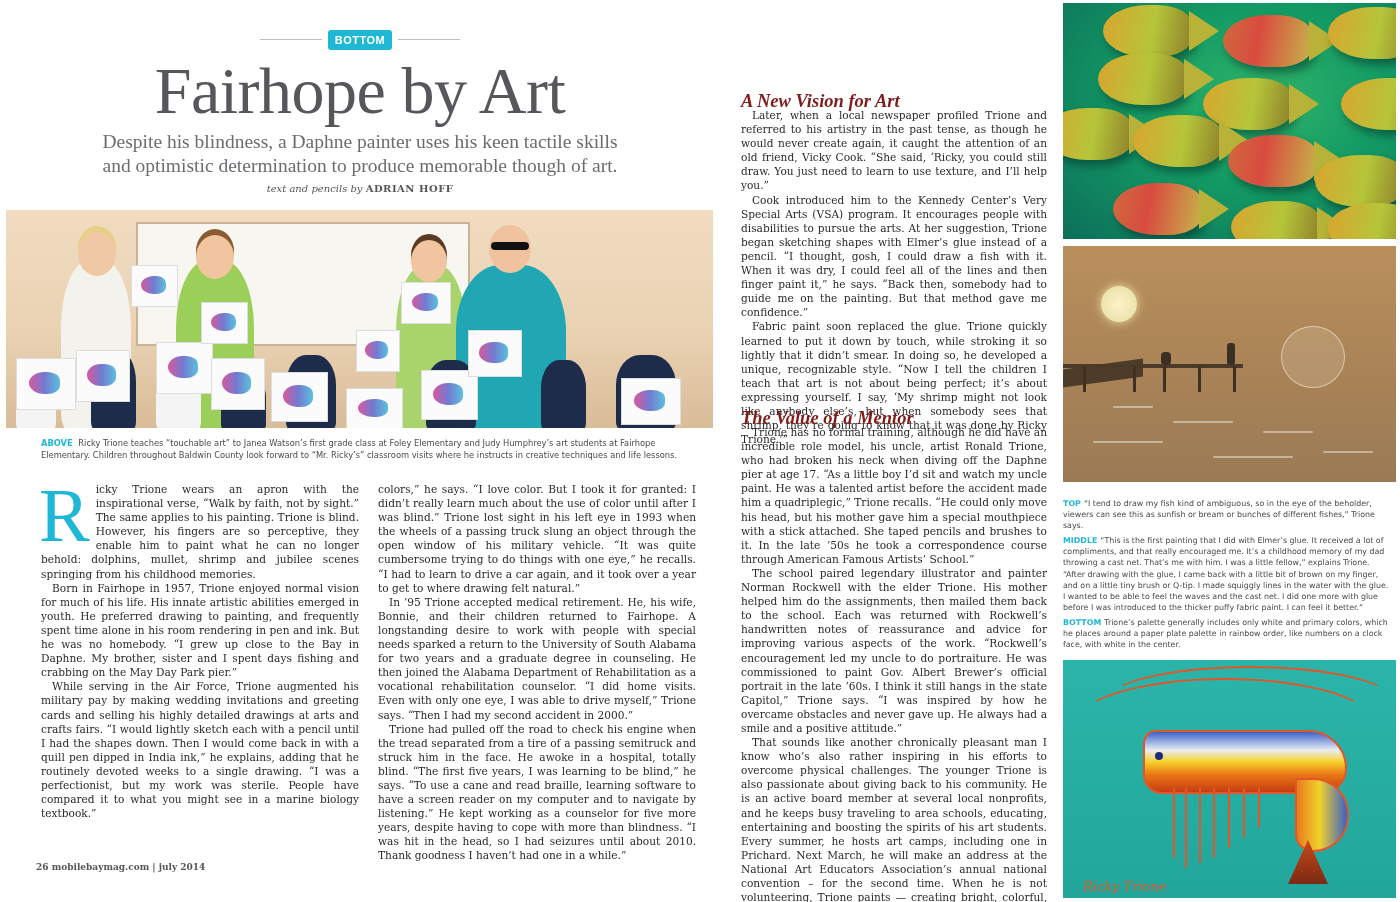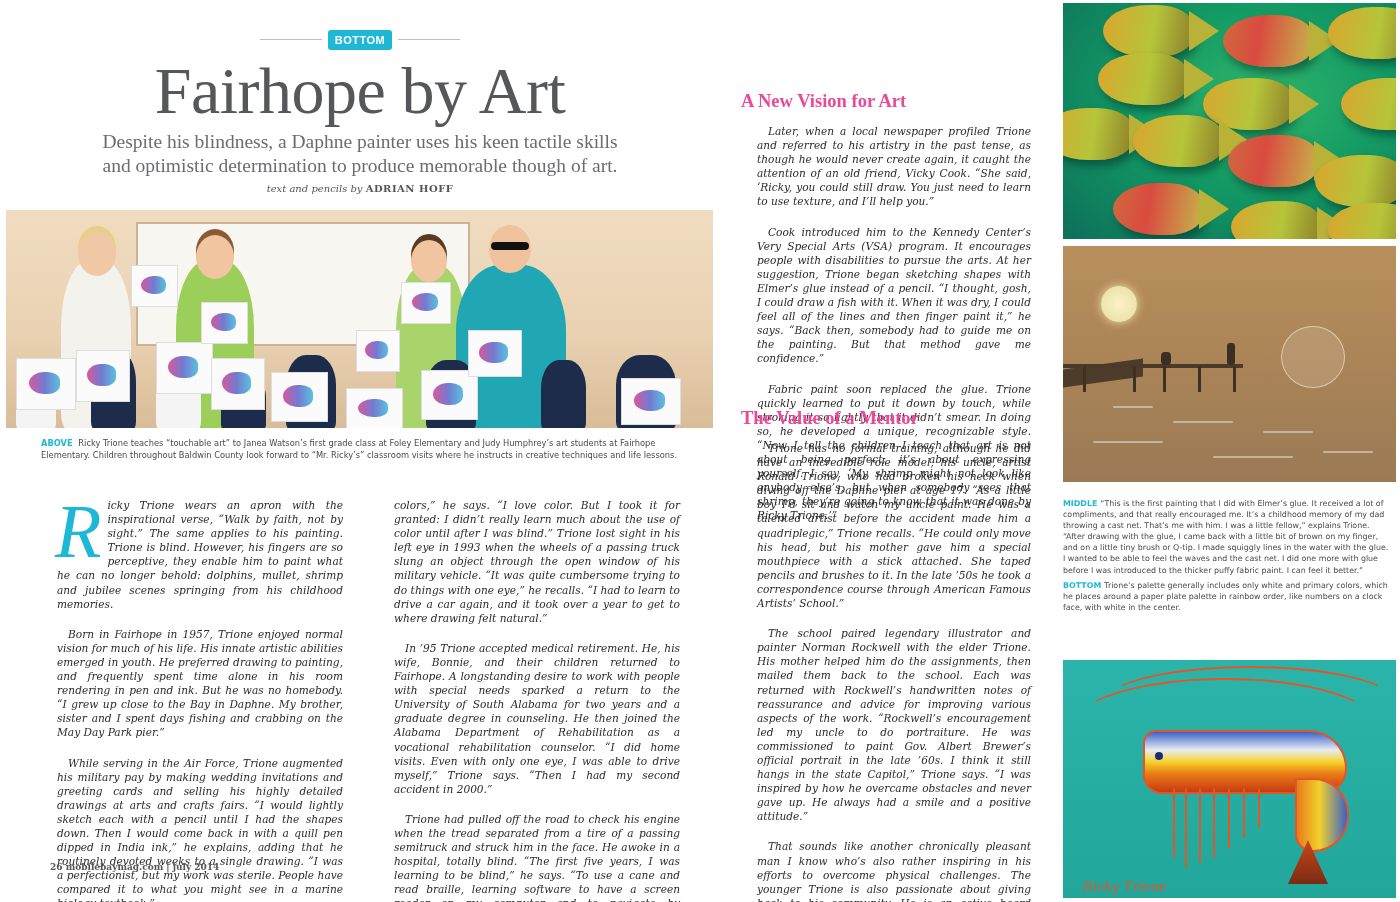--- a/index.html
+++ b/index.html
@@ -47,37 +47,37 @@
     background: linear-gradient(90deg, #d13c8d, #5b63c9 50%, #3fb6d9); opacity: .85; }
 
   .caption-main {
     left: 41px; top: 437px; width: 650px; font-family: "DejaVu Sans", sans-serif; font-size: 8.3px;
     color: #4a4a4a; line-height: 12px;
   }
   .cap-label { color: #1eb7d6; font-weight: bold; margin-right: 3px; }
 
   
   .col { font-family: "DejaVu Serif", serif; font-size: 10.6px; line-height: 14.1px; color: #2a2a2a; text-align: justify; }
-  .col p { margin: 16px; text-indent: 11px; font-style: italic; }
+  .col p { margin: 0; text-indent: 11px; }
   .col p.first { text-indent: 0; }
   .col1 { left: 41px; top: 482px; width: 318px; }
   .col2 { left: 378px; top: 482px; width: 318px; }
   .col3 { left: 741px; top: 108px; width: 306px; }
   .dropcap {
     float: left; font-family: "Liberation Serif", serif; font-size: 76px; line-height: 58px; color: #1eb7d6;
     margin: 4px 6px 0 -2px; height: 58px;
   }
   .subhead {
-    font-family: "Liberation Serif", serif; font-weight: bold; color: #ec4899; font-size: 18.5px;
-    line-height: 20px; margin: 0;
+    font-family: "Liberation Serif", serif; font-weight: bold; color: #7f1d1d; font-size: 18.5px;
+    line-height: 20px; margin: 0; font-style: italic;
   }
   .sh1 { left: 741px; top: 91px; }
   .sh2 { left: 741px; top: 408px; }
 
-  .folio { left: 50px; top: 862px; font-family: "DejaVu Serif", serif; font-weight: bold; font-size: 9px; color: #555; }
+  .folio { left: 36px; top: 862px; font-family: "DejaVu Serif", serif; font-weight: bold; font-size: 9px; color: #555; }
 
   
   .paint { left: 1063px; width: 333px; overflow: hidden; }
   .paint-top { top: 3px; height: 236px; background: radial-gradient(ellipse at 60% 40%, #2fb46a 0%, #139a64 45%, #0d6f5a 100%); }
   .fish { position: absolute; width: 90px; height: 52px; border-radius: 50% 40% 40% 50%;
     background: linear-gradient(100deg, #d9a52e, #b6c53a 55%, #8c7d2a); box-shadow: 4px 6px 8px rgba(0,30,30,.45); }
   .fish::after { content: ""; position: absolute; right: -26px; top: 6px; border-left: 30px solid #b9b238; border-top: 20px solid transparent; border-bottom: 20px solid transparent; }
   .fish.red { background: linear-gradient(100deg, #cf6a3d, #d94b40 40%, #c6b64a); }
 
   .paint-mid { top: 246px; height: 236px; background: linear-gradient(180deg, #b98f5c 0%, #a98357 55%, #9a7a55 100%); }
@@ -220,20 +220,21 @@
   <div class="net"></div>
   <div class="ripple" style="left:50px;top:160px;width:40px;"></div>
   <div class="ripple" style="left:110px;top:175px;width:60px;"></div>
   <div class="ripple" style="left:200px;top:185px;width:50px;"></div>
   <div class="ripple" style="left:30px;top:195px;width:70px;"></div>
   <div class="ripple" style="left:150px;top:210px;width:80px;"></div>
   <div class="ripple" style="left:260px;top:205px;width:50px;"></div>
 </div>
 
 <div class="abs caption-right">
+  <p><span class="cap-label">TOP</span><span>“I tend to draw my fish kind of ambiguous, so in the eye of the beholder, viewers can see this as sunfish or bream or bunches of different fishes,” Trione says.</span></p>
   <p><span class="cap-label">MIDDLE</span><span>“This is the first painting that I did with Elmer’s glue. It received a lot of compliments, and that really encouraged me. It’s a childhood memory of my dad throwing a cast net. That’s me with him. I was a little fellow,” explains Trione. “After drawing with the glue, I came back with a little bit of brown on my finger, and on a little tiny brush or Q-tip. I made squiggly lines in the water with the glue. I wanted to be able to feel the waves and the cast net. I did one more with glue before I was introduced to the thicker puffy fabric paint. I can feel it better.”</span></p>
   <p><span class="cap-label">BOTTOM</span><span>Trione’s palette generally includes only white and primary colors, which he places around a paper plate palette in rainbow order, like numbers on a clock face, with white in the center.</span></p>
 </div>
 
 <div class="abs paint paint-bot">
   <div class="antenna" style="left:10px;top:18px;width:300px;height:90px;border-color:#e2562a transparent transparent transparent;"></div>
   <div class="antenna" style="left:40px;top:6px;width:290px;height:70px;border-color:#e2562a transparent transparent transparent;"></div>
   <div class="shrimp-body"></div>
   <div class="shrimp-tail"></div>
   <div class="shrimp-fan"></div>

